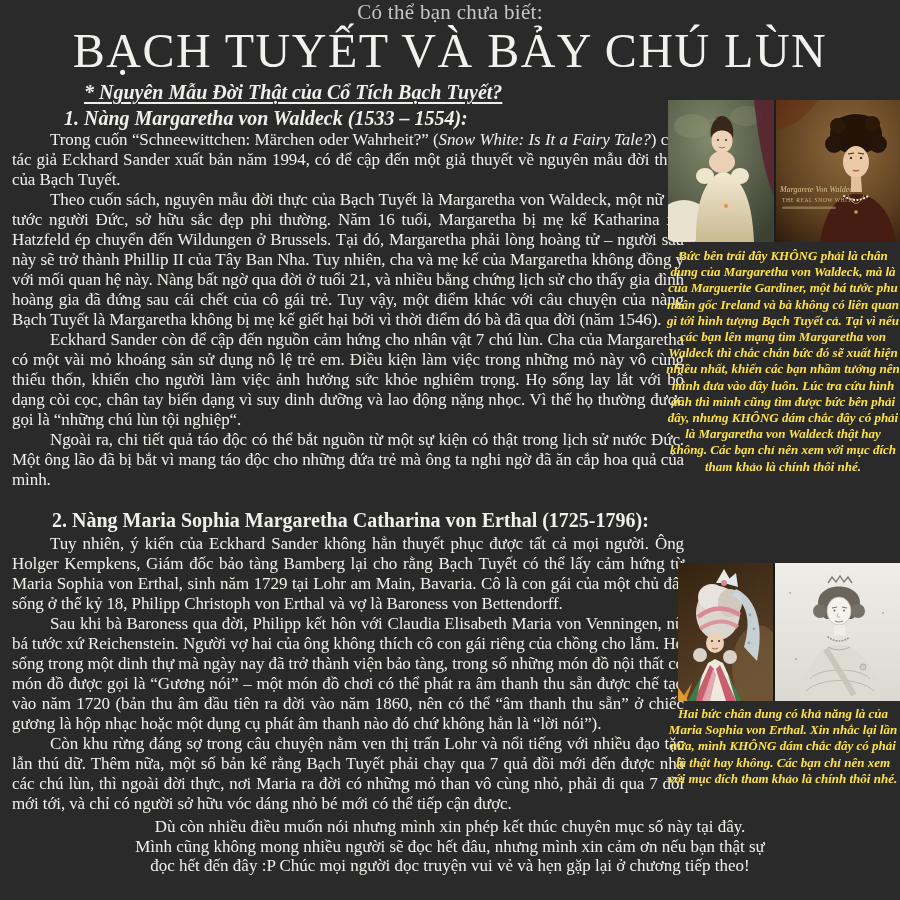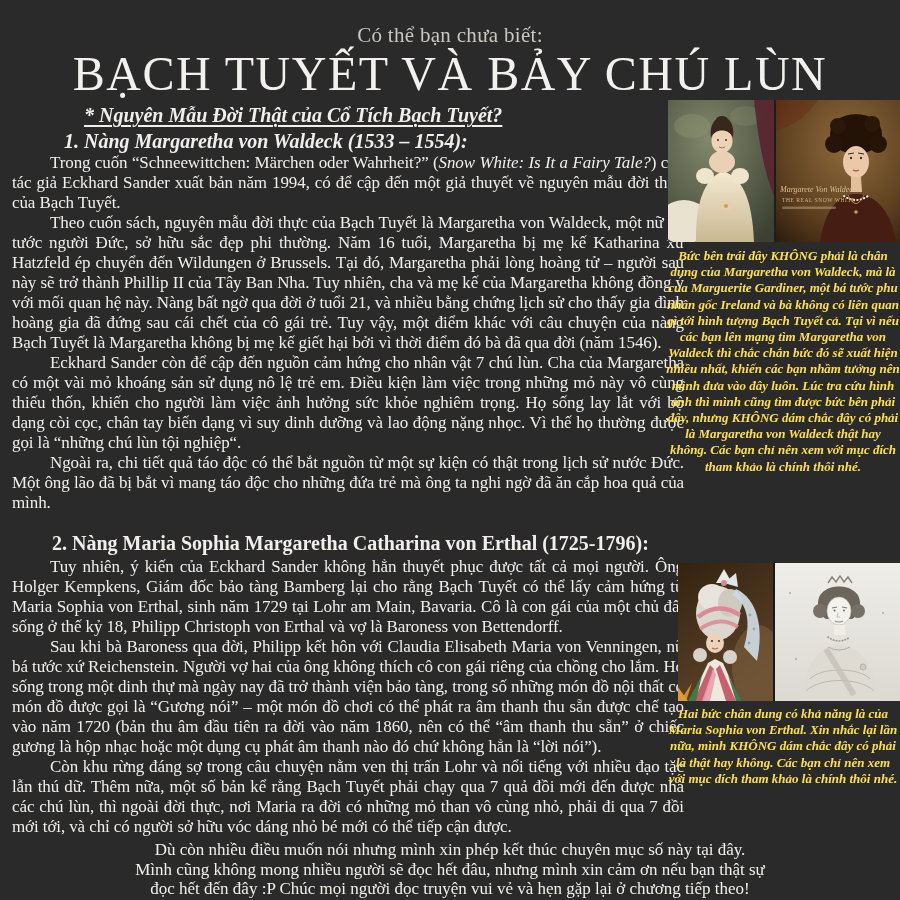--- a/index.html
+++ b/index.html
@@ -4,21 +4,21 @@
 <style>
   html,body{margin:0;padding:0;background:#1e1e1e;}
   .screen{
     position:relative;width:900px;height:900px;margin:0 auto;
     background:#2a2a2a;overflow:hidden;
     font-family:"Liberation Serif","DejaVu Serif",serif;
     color:#f0efec;
   }
   .kicker{
     text-align:center;font-size:21px;color:#c9c7c4;
-    padding-top:23px;letter-spacing:.3px;
+    padding-top:0;letter-spacing:.3px;
   }
   .title{
     text-align:center;font-size:48px;color:#f2f1ee;
     letter-spacing:1.5px;line-height:1.05;margin-top:1px;
   }
   .subtitle{
     font-size:20px;font-weight:bold;font-style:italic;
     margin:5px 0 0 72px;text-decoration:underline;
     text-underline-offset:3px;
   }

